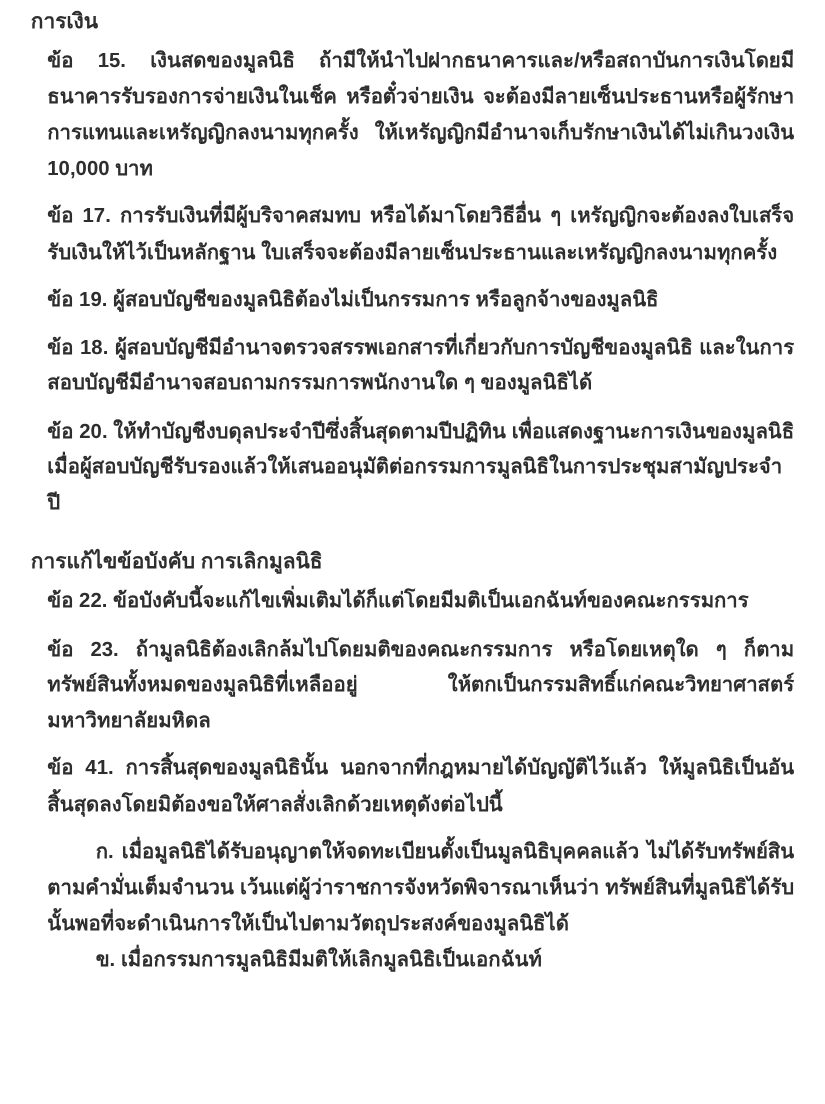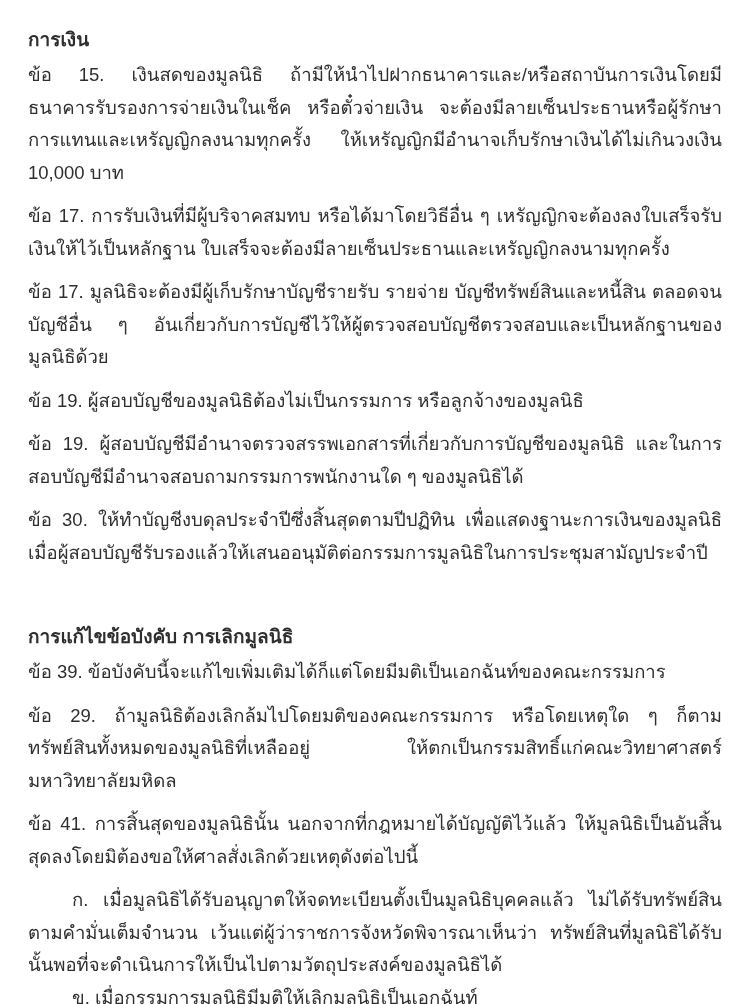--- a/index.html
+++ b/index.html
@@ -11,36 +11,37 @@
     width: 750px;
     height: 1004px;
     overflow: hidden;
     font-family: "Liberation Sans", "DejaVu Sans", sans-serif;
     color: #2e2e2e;
   }
   .doc {
     box-sizing: border-box;
     width: 750px;
     height: 1004px;
-    padding: 24px 28px 0 28px;
+    padding: 4px 28px 0 28px;
     font-size: 18.5px;
     line-height: 32.5px;
   }
   .sec-heading {
     font-size: 19px;
     font-weight: bold;
     margin: 0;
     line-height: 32px;
   }
   .sec-heading.second {
-    margin-top: 52px;
+    margin-top: 22px;
   }
   .para {
-    margin: 11px 0 0 0;
+    margin: 11px 0 0 15px;
     text-align: justify;
+    font-weight: bold;
   }
   .para.after-heading {
     margin-top: 3px;
   }
   .para.sub {
     text-indent: 44px;
   }
   .para.sub-tight {
     text-indent: 44px;
     margin-top: 0;
@@ -51,34 +52,33 @@
 <body>
 
 <div class="doc">
 
   <h2 class="sec-heading">การเงิน</h2>
 
   <p class="para after-heading">ข้อ 15. เงินสดของมูลนิธิ ถ้ามีให้นำไปฝากธนาคารและ/หรือสถาบันการเงินโดยมีธนาคารรับรองการจ่ายเงินในเช็ค หรือตั๋วจ่ายเงิน จะต้องมีลายเซ็นประธานหรือผู้รักษาการแทนและเหรัญญิกลงนามทุกครั้ง ให้เหรัญญิกมีอำนาจเก็บรักษาเงินได้ไม่เกินวงเงิน 10,000 บาท</p>
 
   <p class="para">ข้อ 17. การรับเงินที่มีผู้บริจาคสมทบ หรือได้มาโดยวิธีอื่น ๆ เหรัญญิกจะต้องลงใบเสร็จรับเงินให้ไว้เป็นหลักฐาน ใบเสร็จจะต้องมีลายเซ็นประธานและเหรัญญิกลงนามทุกครั้ง</p>
 
-  <p class="para">ข้อ 17. มูลนิธิจะต้องมีผู้เก็บรักษาบัญชีรายรับ รายจ่าย บัญชีทรัพย์สินและหนี้สิน ตลอดจนบัญชีอื่น ๆ อันเกี่ยวกับการบัญชีไว้ให้ผู้ตรวจสอบบัญชีตรวจสอบและเป็นหลักฐานของมูลนิธิด้วย</p>
 
   <p class="para">ข้อ 19. ผู้สอบบัญชีของมูลนิธิต้องไม่เป็นกรรมการ หรือลูกจ้างของมูลนิธิ</p>
 
-  <p class="para">ข้อ 19. ผู้สอบบัญชีมีอำนาจตรวจสรรพเอกสารที่เกี่ยวกับการบัญชีของมูลนิธิ และในการสอบบัญชีมีอำนาจสอบถามกรรมการพนักงานใด ๆ ของมูลนิธิได้</p>
+  <p class="para">ข้อ 18. ผู้สอบบัญชีมีอำนาจตรวจสรรพเอกสารที่เกี่ยวกับการบัญชีของมูลนิธิ และในการสอบบัญชีมีอำนาจสอบถามกรรมการพนักงานใด ๆ ของมูลนิธิได้</p>
 
-  <p class="para">ข้อ 30. ให้ทำบัญชีงบดุลประจำปีซึ่งสิ้นสุดตามปีปฏิทิน เพื่อแสดงฐานะการเงินของมูลนิธิ เมื่อผู้สอบบัญชีรับรองแล้วให้เสนออนุมัติต่อกรรมการมูลนิธิในการประชุมสามัญประจำปี</p>
+  <p class="para">ข้อ 20. ให้ทำบัญชีงบดุลประจำปีซึ่งสิ้นสุดตามปีปฏิทิน เพื่อแสดงฐานะการเงินของมูลนิธิ เมื่อผู้สอบบัญชีรับรองแล้วให้เสนออนุมัติต่อกรรมการมูลนิธิในการประชุมสามัญประจำปี</p>
 
 
   <h2 class="sec-heading second">การแก้ไขข้อบังคับ การเลิกมูลนิธิ</h2>
 
-  <p class="para after-heading">ข้อ 39. ข้อบังคับนี้จะแก้ไขเพิ่มเติมได้ก็แต่โดยมีมติเป็นเอกฉันท์ของคณะกรรมการ</p>
+  <p class="para after-heading">ข้อ 22. ข้อบังคับนี้จะแก้ไขเพิ่มเติมได้ก็แต่โดยมีมติเป็นเอกฉันท์ของคณะกรรมการ</p>
 
-  <p class="para">ข้อ 29. ถ้ามูลนิธิต้องเลิกล้มไปโดยมติของคณะกรรมการ หรือโดยเหตุใด ๆ ก็ตาม ทรัพย์สินทั้งหมดของมูลนิธิที่เหลืออยู่ ให้ตกเป็นกรรมสิทธิ์แก่คณะวิทยาศาสตร์ มหาวิทยาลัยมหิดล</p>
+  <p class="para">ข้อ 23. ถ้ามูลนิธิต้องเลิกล้มไปโดยมติของคณะกรรมการ หรือโดยเหตุใด ๆ ก็ตาม ทรัพย์สินทั้งหมดของมูลนิธิที่เหลืออยู่ ให้ตกเป็นกรรมสิทธิ์แก่คณะวิทยาศาสตร์ มหาวิทยาลัยมหิดล</p>
 
   <p class="para">ข้อ 41. การสิ้นสุดของมูลนิธินั้น นอกจากที่กฎหมายได้บัญญัติไว้แล้ว ให้มูลนิธิเป็นอันสิ้นสุดลงโดยมิต้องขอให้ศาลสั่งเลิกด้วยเหตุดังต่อไปนี้</p>
 
   <p class="para sub">ก. เมื่อมูลนิธิได้รับอนุญาตให้จดทะเบียนตั้งเป็นมูลนิธิบุคคลแล้ว ไม่ได้รับทรัพย์สินตามคำมั่นเต็มจำนวน เว้นแต่ผู้ว่าราชการจังหวัดพิจารณาเห็นว่า ทรัพย์สินที่มูลนิธิได้รับนั้นพอที่จะดำเนินการให้เป็นไปตามวัตถุประสงค์ของมูลนิธิได้</p>
 
   <p class="para sub-tight">ข. เมื่อกรรมการมูลนิธิมีมติให้เลิกมูลนิธิเป็นเอกฉันท์</p>
 
 </div>
 
 </body></html>

